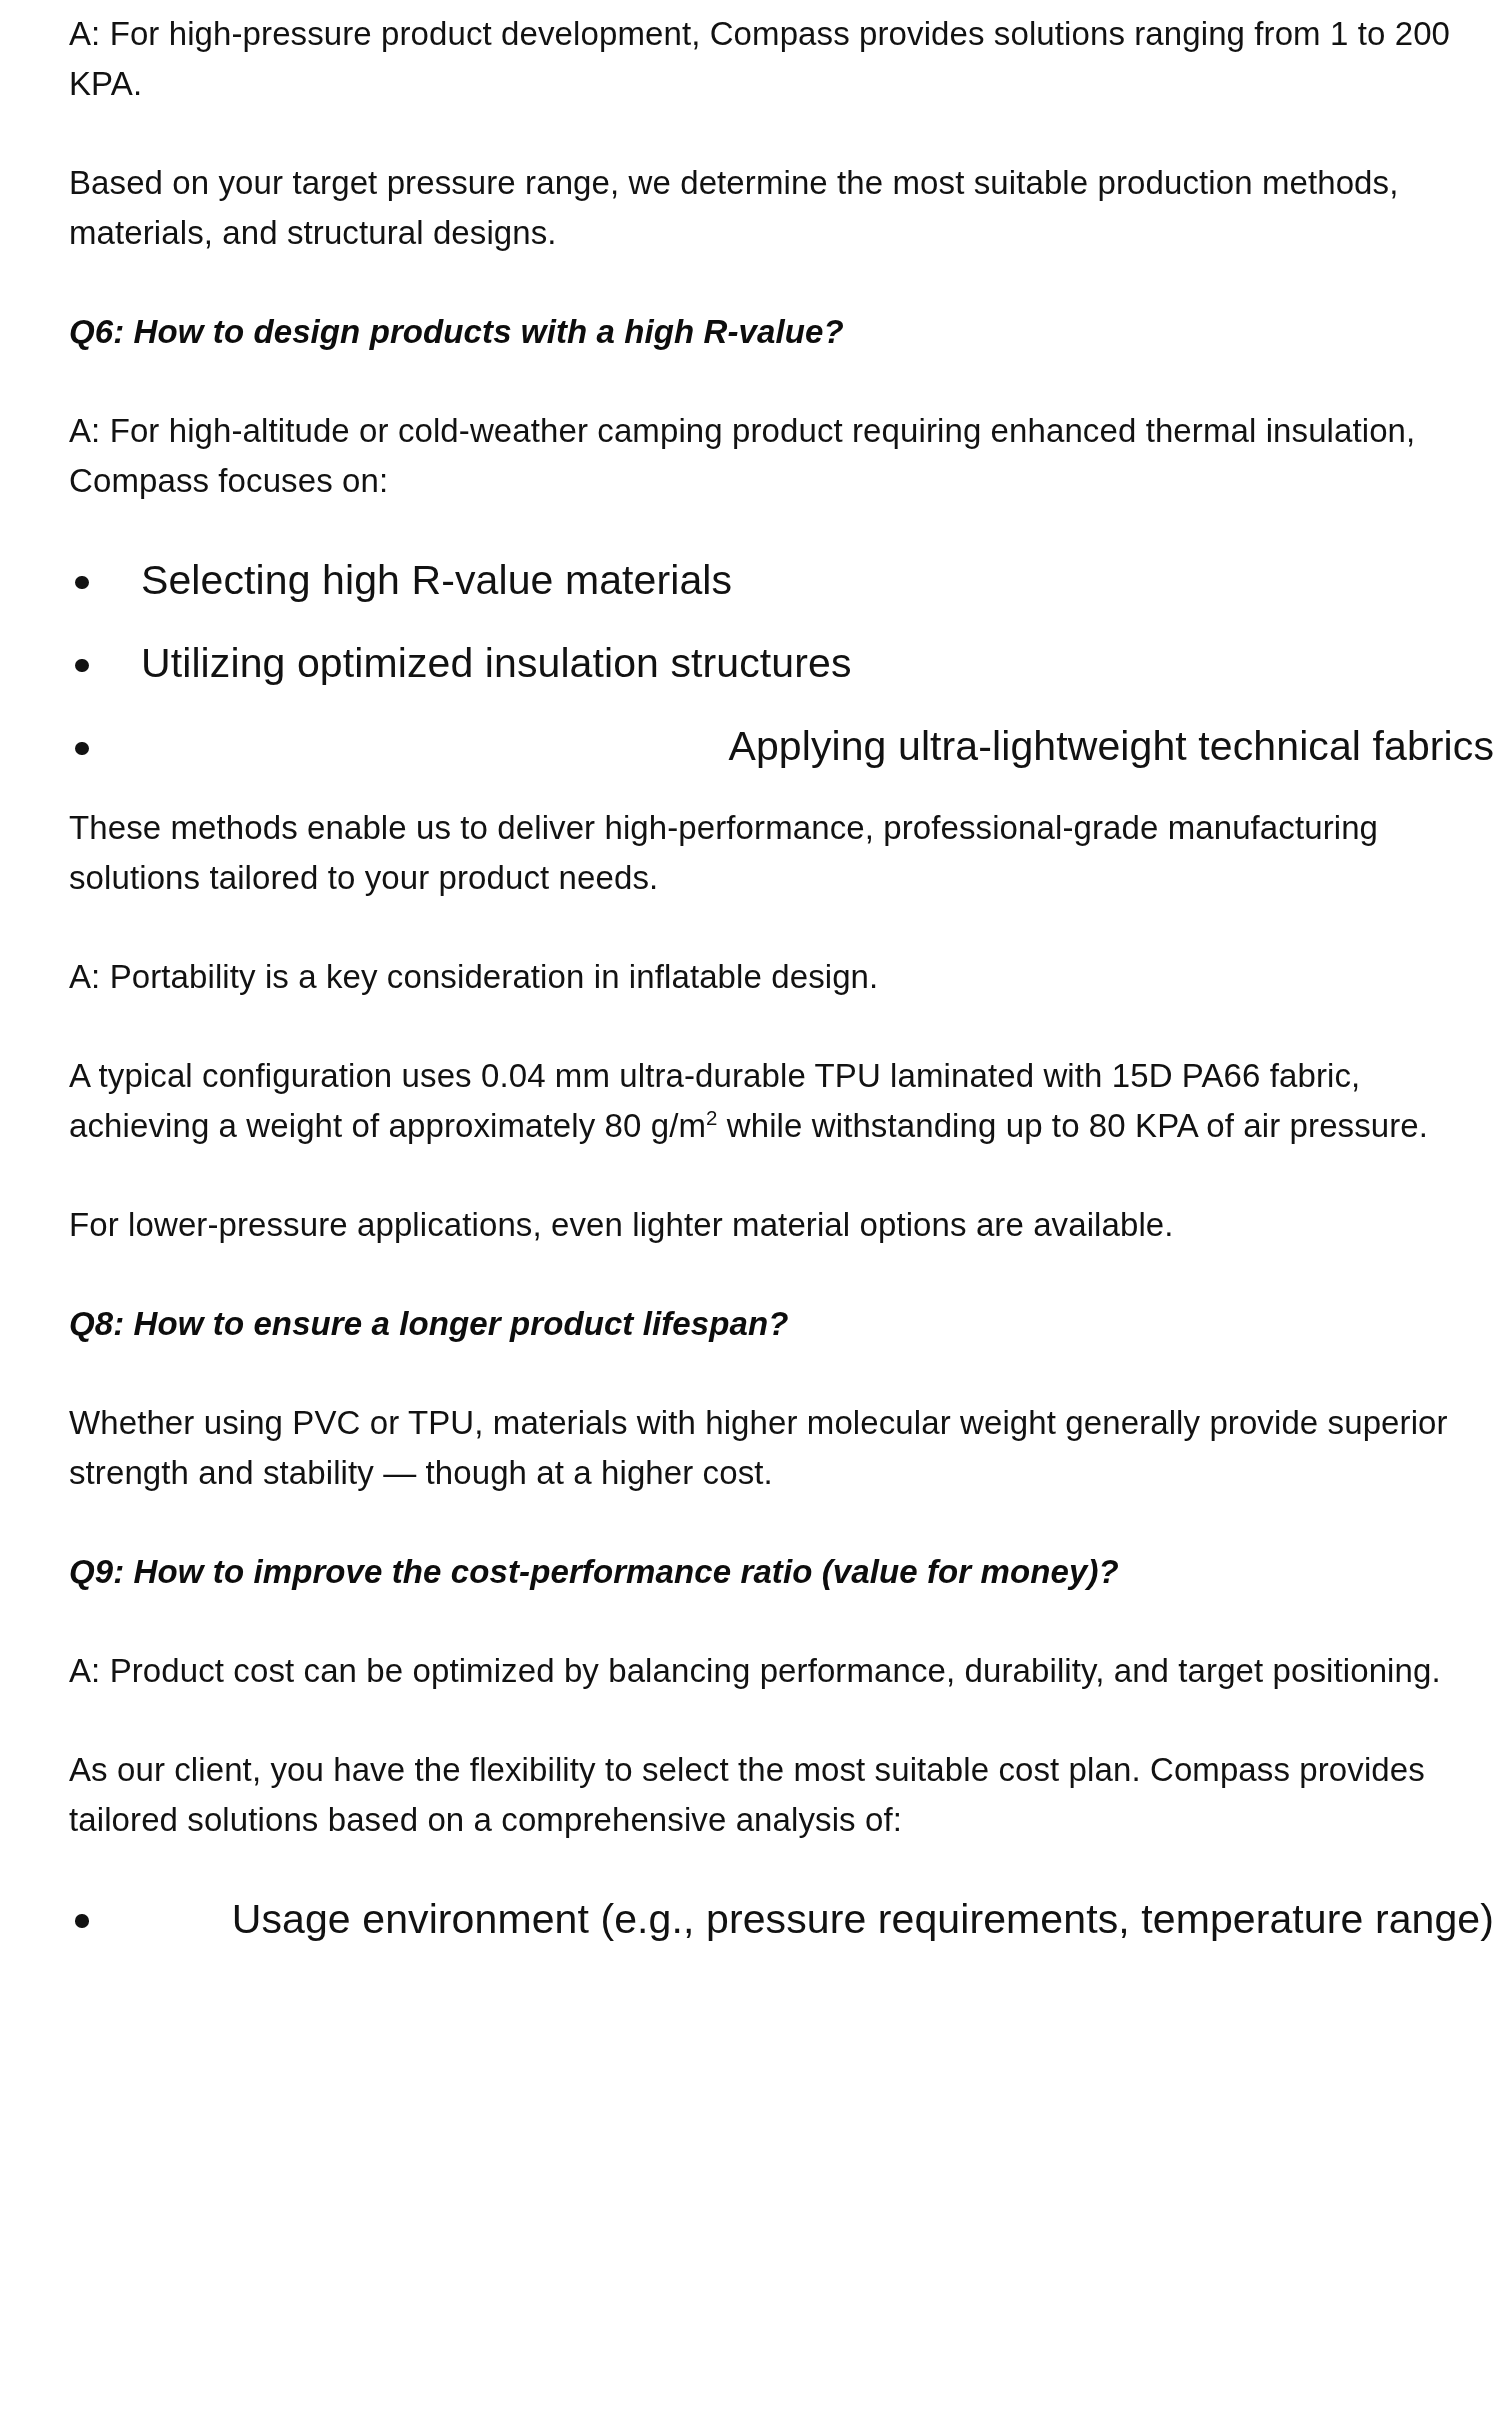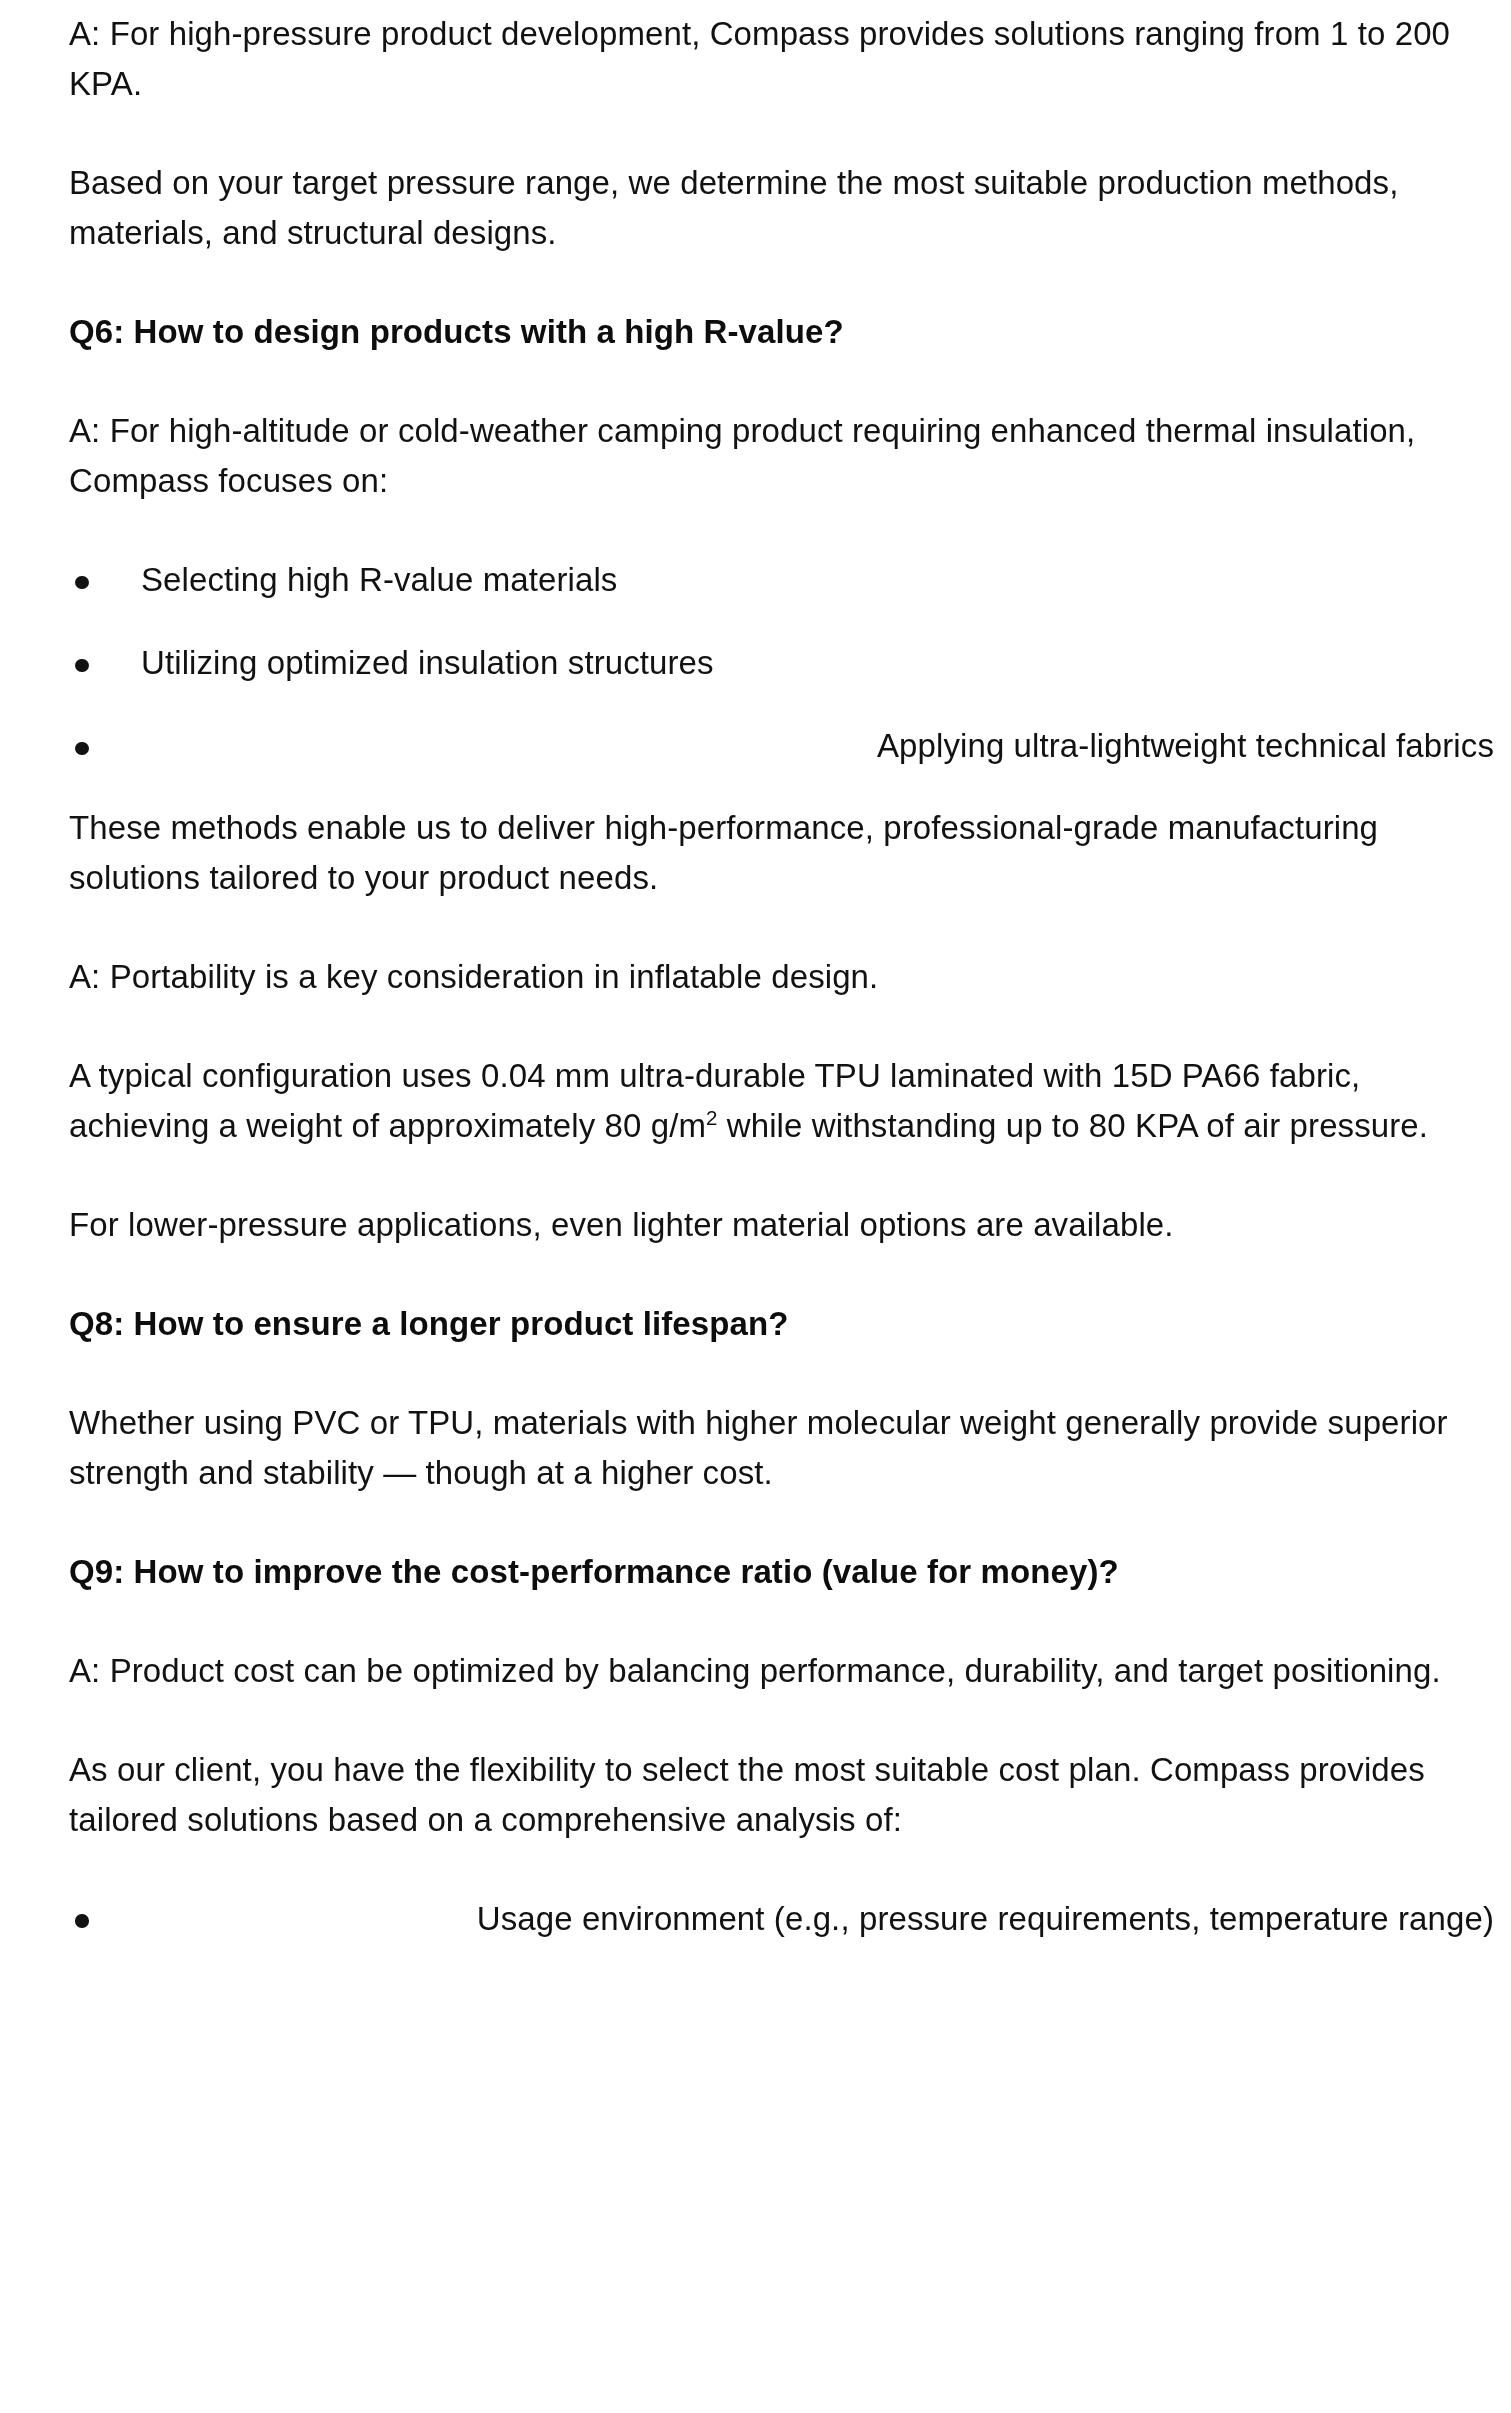--- a/index.html
+++ b/index.html
@@ -34,31 +34,32 @@
     color: #121212;
     white-space: normal;
   }
   p.heading {
     margin: 0 0 49px 0;
     font-size: 33px;
     line-height: 50px;
     font-weight: 700;
     letter-spacing: 0.1px;
     color: #0d0d0d;
+    font-style: italic;
   }
   ul.bullets {
     list-style: none;
     margin: 0 0 31.5px 0;
     padding: 0;
   }
   ul.bullets li {
     position: relative;
     margin: 0 0 33px 0;
     padding-left: 72px;
-    font-size: 33px;
+    font-size: 41px;
     line-height: 50px;
     font-weight: 400;
     letter-spacing: 0.1px;
     color: #121212;
   }
   ul.bullets li:last-child {
     margin-bottom: 0;
     text-align: right;
   }
   ul.bullets li .bullet-dot {

